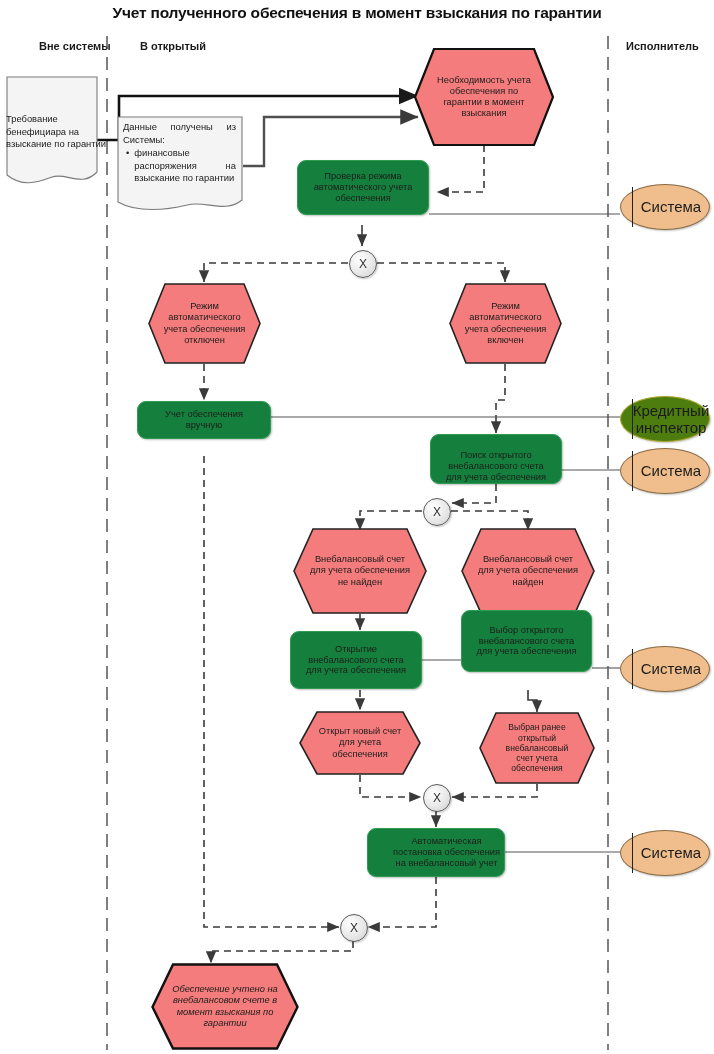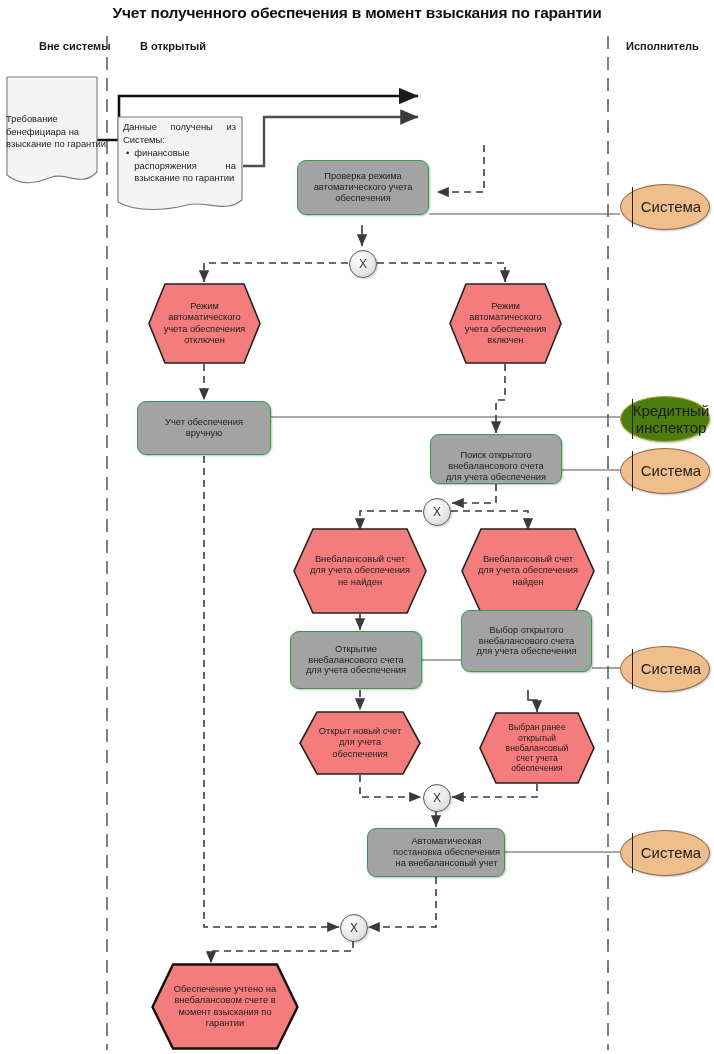--- a/index.html
+++ b/index.html
@@ -31,21 +31,21 @@
   }
   .hexwrap .txt{
     position:absolute;left:0;top:0;width:100%;height:100%;
     display:flex;align-items:center;justify-content:center;
     font-size:9.3px;color:#1c1c1c;text-align:center;line-height:1.2;
     white-space:pre-line;box-sizing:border-box;padding:0 12px;
   }
 
   
   .task{
-    background:#a3a3a3;border:1px solid #2f9c52;border-radius:9px;
+    background:#15803d;border:1px solid #2f9c52;border-radius:9px;
     box-shadow:1px 1px 2px rgba(0,0,0,0.25);
   }
   .task .txt{font-size:9.3px;}
 
   
   .doc{position:absolute;}
   .doc .txt{
     position:absolute;left:0;top:0;width:100%;height:100%;
     box-sizing:border-box;display:flex;align-items:flex-start;justify-content:center;
     font-size:9.4px;color:#222;line-height:1.33;
@@ -167,20 +167,29 @@
     </svg>
     <div class="txt" style="display:block;padding:5px 7px 0 6px;">
       <div style="text-align:justify;">Данные  получены  из Системы:</div>
       <div style="display:flex;gap:5px;margin-top:1px;padding-left:3px;">
         <span style="flex:0 0 auto;">•</span>
         <span style="text-align:justify;flex:1 1 auto;">финансовые распоряжения на взыскание  по гарантии</span>
       </div>
     </div>
   </div>
 
+  <div class="hexwrap" style="left:414px;top:48px;width:140px;height:98px;">
+    <svg class="hexborder" viewBox="0 0 140 98" preserveAspectRatio="none">
+      <polygon points="20,1 120,1 139,49 120,97 20,97 1,49" fill="#F47C7C" stroke="#111" stroke-width="2.2"></polygon>
+    </svg>
+    <div class="txt">Необходимость учета
+обеспечения по
+гарантии в момент
+взыскания</div>
+  </div>
 
   <div class="node task" style="left:297px;top:160px;width:132px;height:55px;">
     <div class="txt">Проверка режима
 автоматического учета
 обеспечения</div>
   </div>
 
   <div class="gw" style="left:349px;top:250px;">
     <span>X</span>
   </div>
@@ -198,21 +207,21 @@
   <div class="hexwrap" style="left:449px;top:283px;width:113px;height:81px;">
     <svg class="hexborder" viewBox="0 0 113 81" preserveAspectRatio="none">
       <polygon points="17,1 96,1 112,40.5 96,80 17,80 1,40.5" fill="#F47C7C" stroke="#222" stroke-width="1.6"></polygon>
     </svg>
     <div class="txt" style="padding:0 10px;">Режим
 автоматического
 учета обеспечения
 включен</div>
   </div>
 
-  <div class="node task" style="left:137px;top:401px;width:134px;height:54px;">
+  <div class="node task" style="left:137px;top:401px;width:134px;height:38px;">
     <div class="txt">Учет обеспечения
 вручную</div>
   </div>
 
   <div class="node task" style="left:430px;top:434px;width:132px;height:50px;align-items:flex-end;">
     <div class="txt">Поиск открытого
 внебалансового счета
 для учета обеспечения</div>
   </div>
 
@@ -281,21 +290,21 @@
   </div>
 
   <div class="gw" style="left:340px;top:914px;">
     <span>X</span>
   </div>
 
   <div class="hexwrap" style="left:151px;top:963px;width:148px;height:87px;">
     <svg class="hexborder" viewBox="0 0 148 87" preserveAspectRatio="none">
       <polygon points="22,1.5 126,1.5 146.5,44 126,85.5 22,85.5 1.5,44" fill="#F47C7C" stroke="#111" stroke-width="2.4"></polygon>
     </svg>
-    <div class="txt" style="padding:16px 6px;">Обеспечение  учтено на
+    <div class="txt" style="padding:16px 6px;font-style:italic;">Обеспечение  учтено на
 внебалансовом счете в
 момент взыскания по
 гарантии</div>
   </div>
 
   <div class="oval" style="left:620px;top:184px;width:88px;height:44px;background:#F0BE8C;">
     <div class="bar"></div>
     <div class="txt" style="padding-left:12px;">Система</div>
   </div>
 

